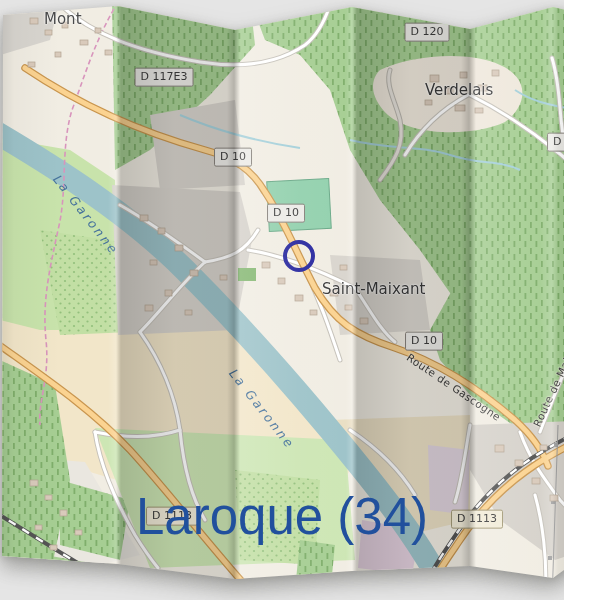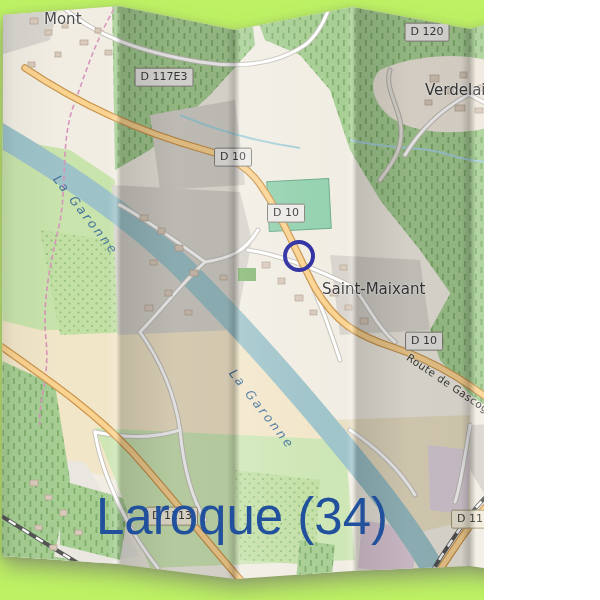--- a/index.html
+++ b/index.html
@@ -1,16 +1,16 @@
 <!DOCTYPE html>
 <html><head>
 <meta charset="utf-8">
 <style>
   html,body{margin:0;padding:0;background:#ffffff;}
-  .scene{position:relative;width:484px;height:600px;background:#bef264;overflow:hidden;
+  .scene{position:relative;width:564px;height:600px;background:#e5e5e5;overflow:hidden;
          font-family:"DejaVu Sans","Liberation Sans",sans-serif;}
   .shadow-wrap{position:absolute;inset:0;
          filter:drop-shadow(0 9px 10px rgba(110,110,105,0.50)) drop-shadow(0 2px 3px rgba(120,120,115,0.35));}
   .map-clip{position:absolute;inset:0;
     clip-path:polygon(3px 15px,118px 6px,235px 30px,352px 7px,470px 29px,553px 7px,592px 16px,
                       593px 549px,553px 578px,470px 566px,352px 571px,235px 579px,118px 564px,2px 556px);}
   .map-canvas{position:absolute;left:0;top:0;}
   .lbl{position:absolute;white-space:nowrap;color:#3a3a3a;
        text-shadow:0 0 2px #ffffff,0 0 2px #ffffff;font-size:15px;}
   .water-lbl{position:absolute;white-space:nowrap;color:#47739c;font-style:italic;

